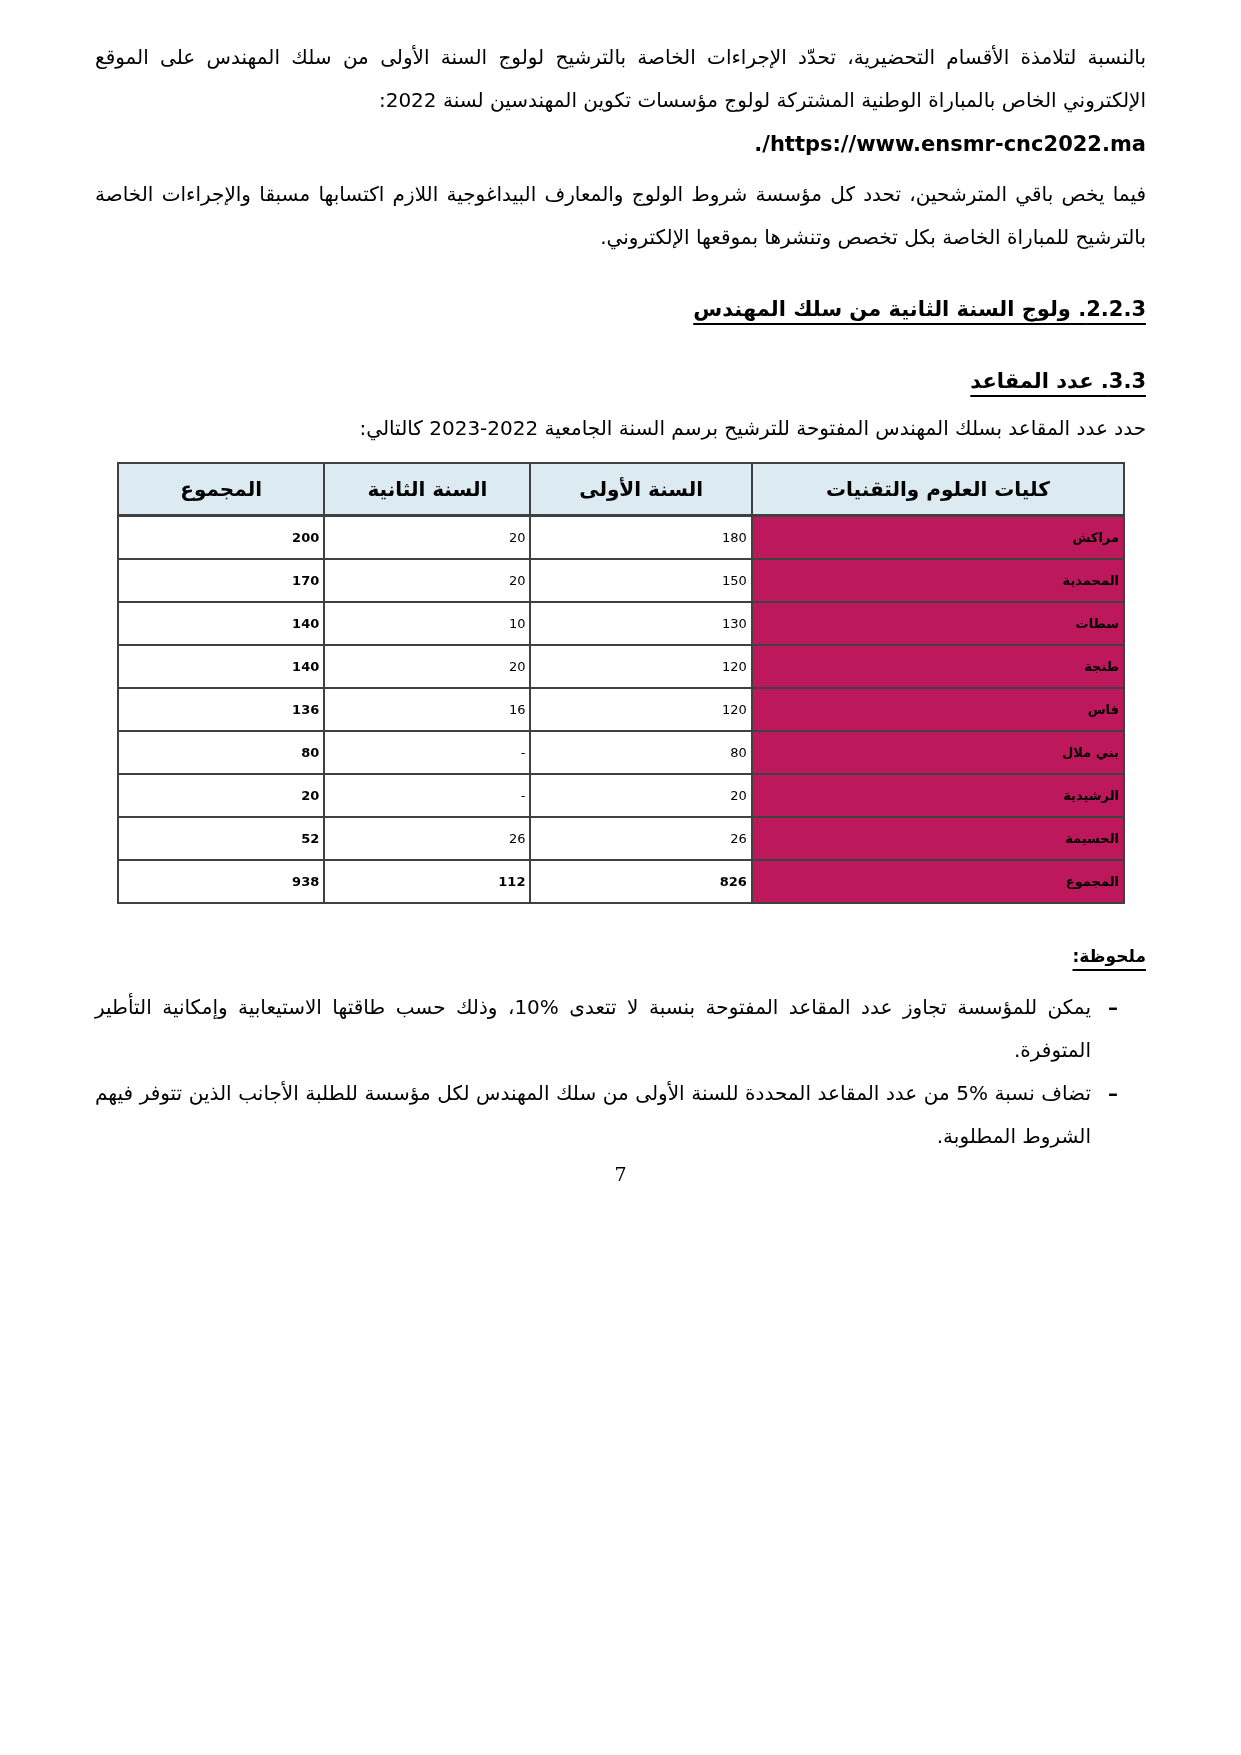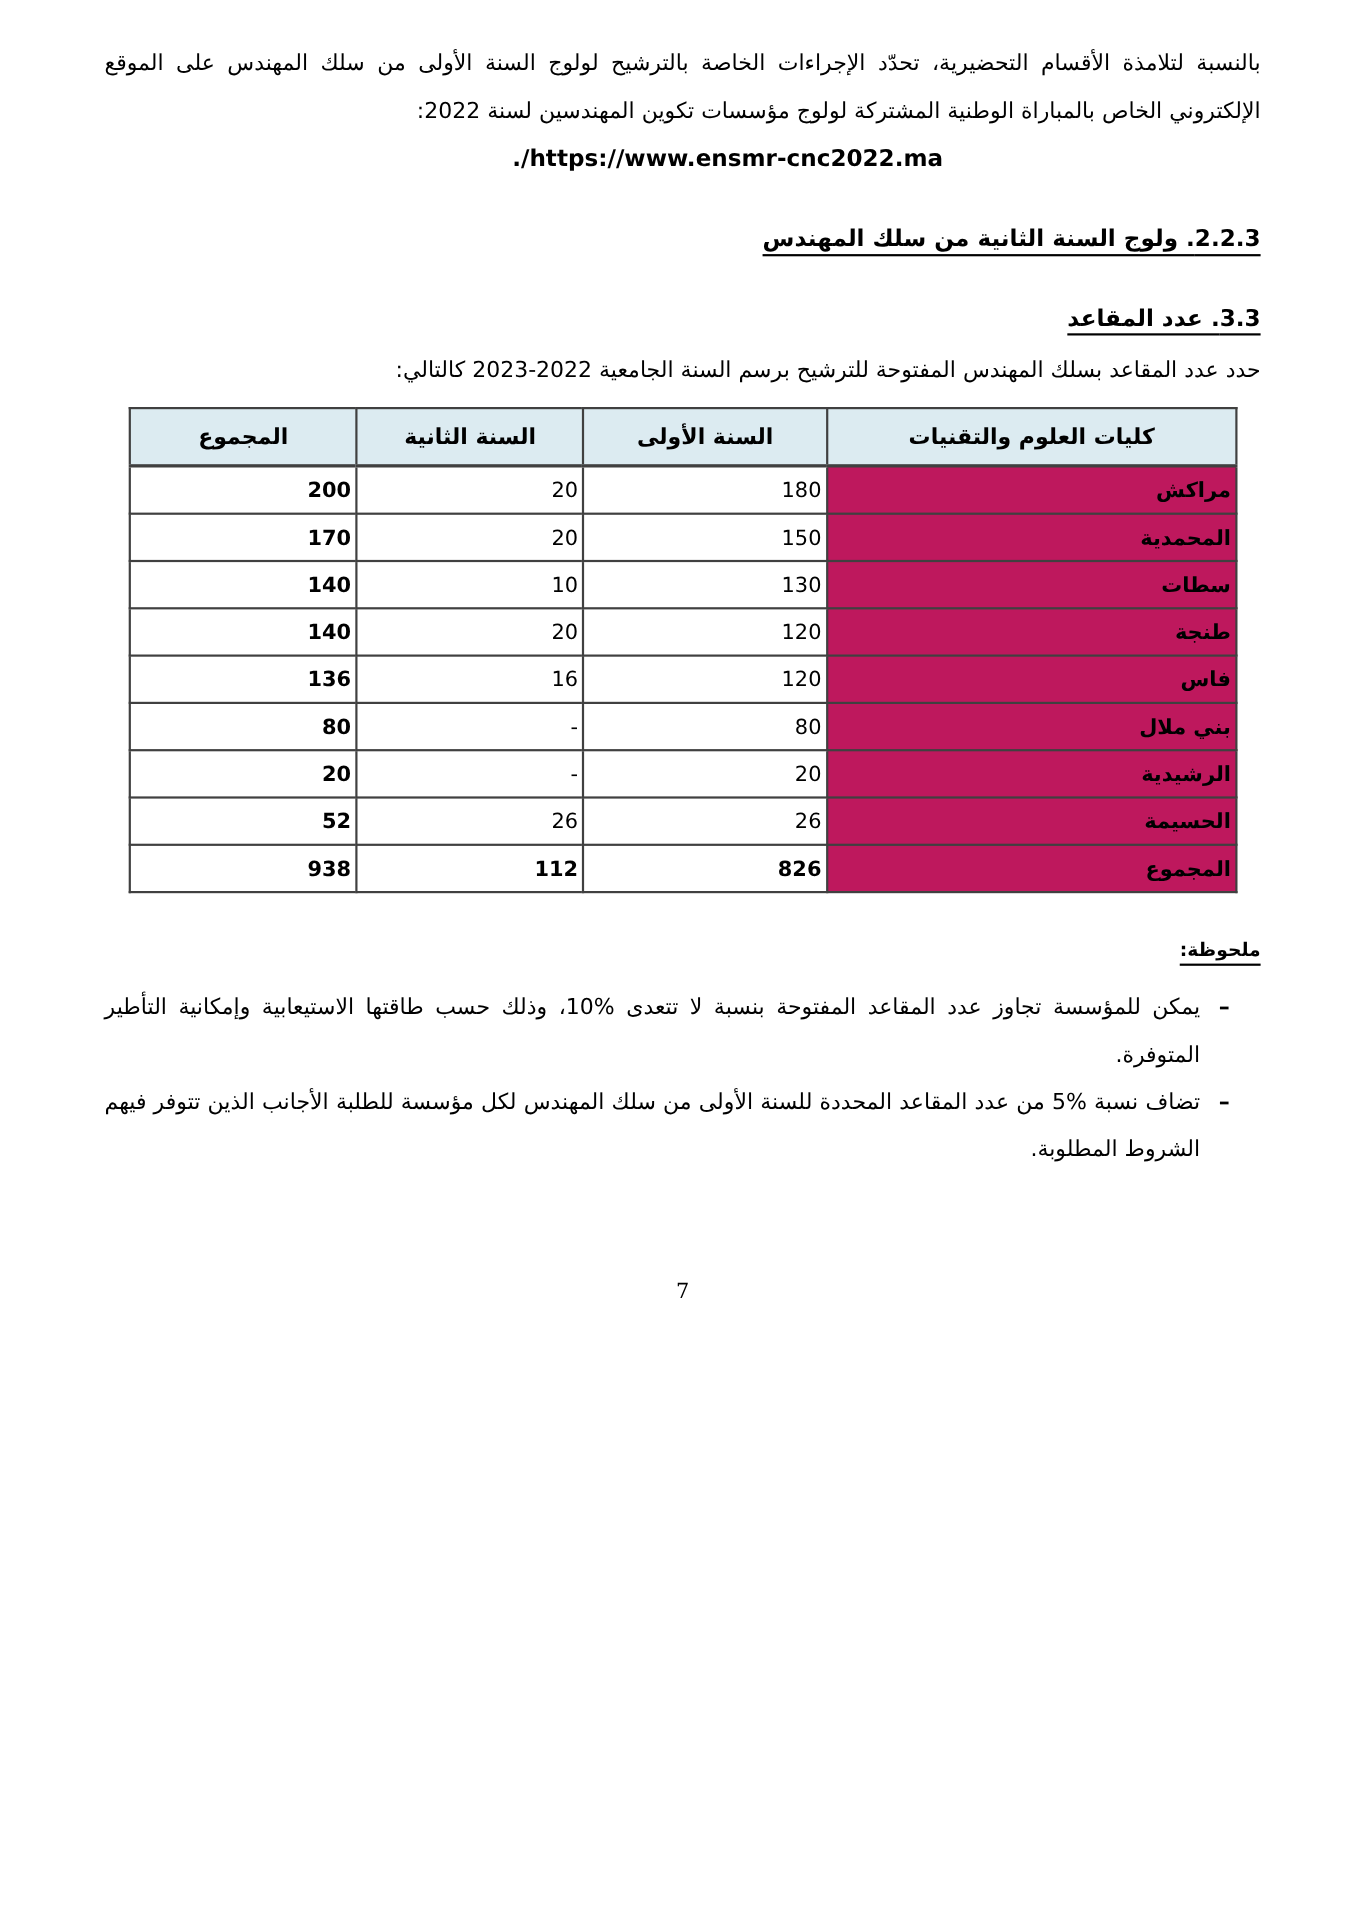--- a/index.html
+++ b/index.html
@@ -19,21 +19,21 @@
     line-height:43px;
     text-align:justify;
     text-justify:inter-word;
     color:#000;
   }
   .para.gap-top{margin-top:6px;}
   .url-line{
     font-size:21px;
     font-weight:bold;
     line-height:45px;
-    text-align:center;
+    text-align:right;
     direction:rtl;
     padding-left:82px;
   }
   .sec-heading{
     margin:28px 0 0 0;
     font-size:21px;
     font-weight:bold;
     line-height:44px;
   }
   .sec-heading .u, .note-heading .u{
@@ -54,21 +54,21 @@
     vertical-align:middle;
     padding:0 4px;
   }
   table.seats th{
     height:50px;
     background:#dcebf1;
     font-size:20px;
     font-weight:bold;
     border-bottom-width:3px;
   }
-  table.seats td{height:41px;font-size:19px;margin-top:40px;}
+  table.seats td{height:41px;font-size:13px;margin-top:40px;}
   td.c-fac{background:#be185d;font-weight:bold;font-size:20px;}
   td.c-tot{font-weight:bold;}
   tr.total-row td{font-weight:bold;}
   .col-fac{width:37%;}
   .col-y1{width:22%;}
   .col-y2{width:20.5%;}
   .col-tot{width:20.5%;}
   .note-heading{
     margin:30px 0 0 0;
     font-size:17px;
@@ -107,20 +107,21 @@
 </head>
 <body>
 
 <div class="page">
   <div class="content">
 
     <p class="para">بالنسبة لتلامذة الأقسام التحضيرية، تحدّد الإجراءات الخاصة بالترشيح لولوج السنة الأولى من سلك المهندس على الموقع الإلكتروني الخاص بالمباراة الوطنية المشتركة لولوج مؤسسات تكوين المهندسين لسنة 2022:</p>
 
     <div class="url-line">https://www.ensmr-cnc2022.ma/.</div>
 
+    <p class="para gap-top">فيما يخص باقي المترشحين، تحدد كل مؤسسة شروط الولوج والمعارف البيداغوجية اللازم اكتسابها مسبقا والإجراءات الخاصة بالترشيح للمباراة الخاصة بكل تخصص وتنشرها بموقعها الإلكتروني.</p>
 
     <h2 class="sec-heading"><span class="u">2.2.3. ولوج السنة الثانية من سلك المهندس</span></h2>
 
 
     <h2 class="sec-heading"><span class="u">3.3. عدد المقاعد</span></h2>
 
     <p class="para intro-line"><span>حدد عدد المقاعد بسلك المهندس المفتوحة للترشيح برسم السنة الجامعية </span><span dir="ltr">2023-2022</span><span> كالتالي:</span></p>
 
     <table class="seats">
       <colgroup>

